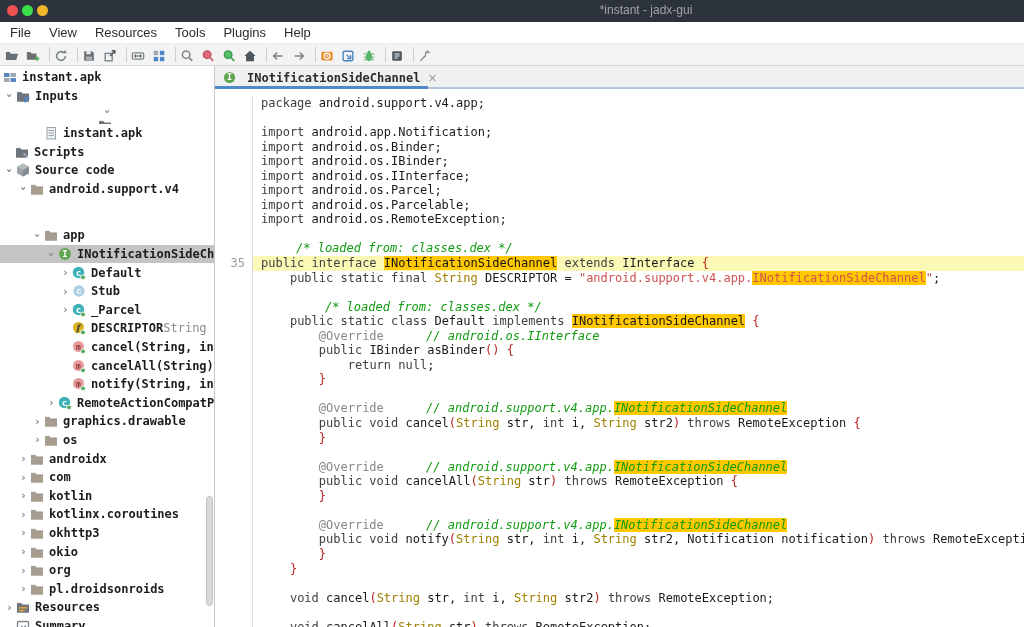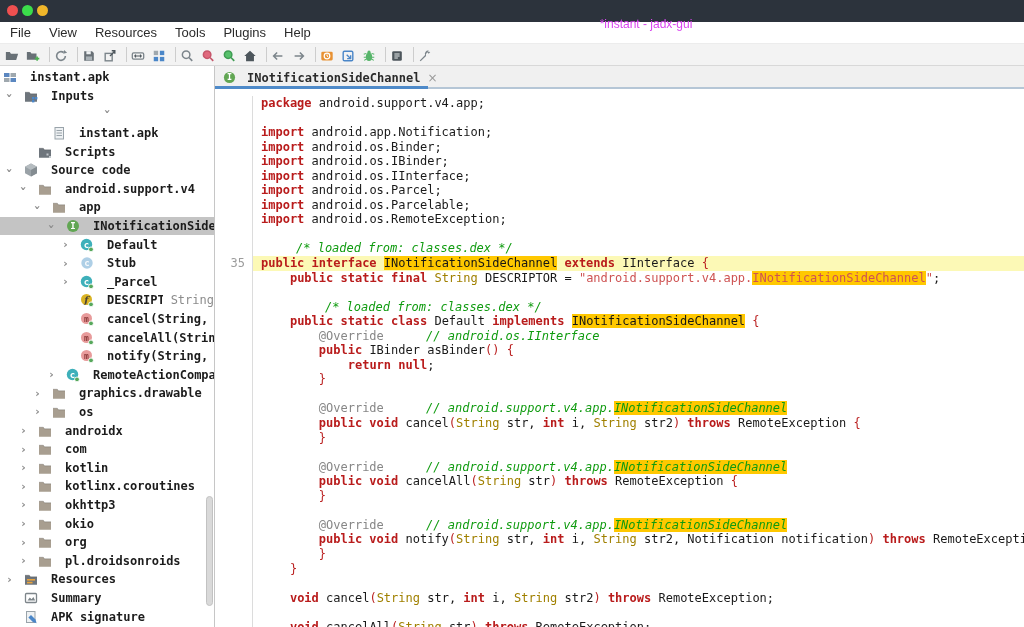--- a/index.html
+++ b/index.html
@@ -4,42 +4,42 @@
 <style>
   * { margin:0; padding:0; box-sizing:border-box; }
   html,body { background:#555; }
   .window { width:1024px; height:627px; position:relative; background:#fff;
             font-family:"DejaVu Sans Mono", monospace; overflow:hidden; }
 
   
   .titlebar { height:22px; background:#2c333c; position:relative; }
   .traffic { position:absolute; top:5px; left:7px; display:flex; gap:4px; }
   .dot { width:11px; height:11px; border-radius:50%; }
-  .win-title { position:absolute; top:17px; left:646px; transform:translateX(-50%);
-               color:#d946ef; font:12px "Liberation Sans", sans-serif; white-space:nowrap; }
+  .win-title { position:absolute; top:3px; left:646px; transform:translateX(-50%);
+               color:#a3a3a3; font:12px "Liberation Sans", sans-serif; white-space:nowrap; }
 
   
   .menubar { height:22px; background:#ffffff; display:flex; align-items:center;
              padding-left:1px; border-bottom:1px solid #ececec; }
   .menu-item { font:13px "Liberation Sans", sans-serif; color:#2b2b2b; padding:0 9px; cursor:default; }
 
   
   .toolbar { height:22px; background:#f3f3f3; display:flex; align-items:center;
              padding-left:4px; border-bottom:1px solid #d8d8d8; }
   .tbtn { width:21px; height:20px; display:flex; align-items:center; justify-content:center; }
   .tsep { width:1px; height:15px; background:#cdcdcd; margin:0 3px; }
 
   
   .content { position:absolute; top:66px; left:0; right:0; bottom:0; display:flex; }
 
   
   .tree { width:215px; flex:0 0 215px; border-right:1px solid #c6c6c6; background:#fff;
           overflow:hidden; position:relative; padding-top:2px; }
   .tree-row { height:18.6px; display:flex; align-items:center; white-space:nowrap;
-              font:bold 12px "DejaVu Sans Mono", monospace; color:#1c1c1c; overflow:hidden;gap:8px; }
+              font:bold 12px "DejaVu Sans Mono", monospace; color:#1c1c1c; overflow:hidden; }
   .tree-row.selected { background:#c4c4c4; }
   .chev { width:13px; flex:0 0 13px; text-align:center; color:#8a8a8a;
           font:bold 11px "DejaVu Sans", sans-serif; }
   .chev.open { transform:rotate(90deg); }
   .ticon { width:14px; height:14px; flex:0 0 14px; margin-right:5px; display:inline-flex; }
   .tlabel { overflow:hidden; }
   .tsuffix { color:#8c8c8c; font-weight:normal; }
   .tree-scrollbar { position:absolute; right:1px; top:430px; width:7px; height:110px;
                     background:#d9d9d9; border-radius:4px; border:1px solid #c2c2c2; }
 
@@ -53,21 +53,21 @@
   .tab-label { font:bold 12px "DejaVu Sans Mono", monospace; color:#2b2b2b; }
   .tab-close { color:#9a9a9a; font:12px "DejaVu Sans", sans-serif; padding-left:2px; }
 
   .editor-body { position:absolute; top:23px; left:0; right:0; bottom:0; padding-top:7px; background:#fff; }
   .code-row { display:flex; height:14.55px; line-height:14.55px;
               font:12px "DejaVu Sans Mono", monospace; white-space:pre; }
   .gutter { width:38px; flex:0 0 38px; text-align:right; padding-right:7px; color:#9c9c9c;
             background:#fff; border-right:1px solid #dcdcdc; }
   .codeln { flex:1; padding-left:8px; color:#1a1a1a; }
   .code-row.current .codeln { background:#fcf9b6; }
-  .kw  { color:#b91c1c; font-weight:bold; }
+  .kw  { color:#404040; font-weight:normal; }
   .typ { color:#a08000; }
   .str { color:#ce5353; }
   .com { color:#0f9b0f; font-style:italic;margin-left:35px; }
   .ann { color:#878787; }
   .sep { color:#bb2222; }
   .pln { color:#1a1a1a; }
   .hl    { background:#ffc800; color:#151515; }
   .hlstr { background:#ffc800; color:#ce5353; }
   .hlcom { background:#ffc800; color:#0f9b0f; font-style:italic; }
 </style>
@@ -292,21 +292,21 @@
           <span class="ticon">
             <svg width="14" height="14" viewBox="0 0 14 14">
               <rect x="3" y="1.5" width="8.5" height="11.5" fill="#eef1f3" stroke="#99a3aa"></rect>
               <rect x="4.5" y="4" width="5.5" height="1" fill="#99a3aa"></rect>
               <rect x="4.5" y="6.5" width="5.5" height="1" fill="#99a3aa"></rect>
               <rect x="4.5" y="9" width="5.5" height="1" fill="#99a3aa"></rect>
             </svg>
           </span>
           <span class="tlabel">instant.apk</span>
         </div>
-        <div class="tree-row" style="padding-left: 17px;">
+        <div class="tree-row" style="padding-left: 2px;">
           <span class="chev"></span>
           <span class="ticon">
             <svg width="14" height="14" viewBox="0 0 14 14">
               <path d="M1 3.2h4.3l1.2 1.6H13v8H1z" fill="#6e757c"></path>
               <path d="M1 3.2h4.3l1.2 1.6H13" fill="none" stroke="rgba(0,0,0,0.18)"></path>
               <rect x="8.5" y="8.5" width="2" height="2" fill="#c2c8cc"></rect>
               <rect x="11" y="11" width="2" height="2" fill="#c2c8cc"></rect>
             </svg>
           </span>
           <span class="tlabel">Scripts</span>
@@ -325,21 +325,21 @@
         <div class="tree-row" style="padding-left: 17px;">
           <span class="chev open">›</span>
           <span class="ticon">
             <svg width="14" height="14" viewBox="0 0 14 14">
               <path d="M1 3.2h4.3l1.2 1.6H13v8H1z" fill="#a89e90"></path>
               <path d="M1 3.2h4.3l1.2 1.6H13" fill="none" stroke="rgba(0,0,0,0.18)"></path>
             </svg>
           </span>
           <span class="tlabel">android.support.v4</span>
         </div>
-        <div class="tree-row" style="padding-left: 31px;">
+        <div class="tree-row" style="padding-left: 31px; margin-top: 28px;">
           <span class="chev open">›</span>
           <span class="ticon">
             <svg width="14" height="14" viewBox="0 0 14 14">
               <path d="M1 3.2h4.3l1.2 1.6H13v8H1z" fill="#a89e90"></path>
               <path d="M1 3.2h4.3l1.2 1.6H13" fill="none" stroke="rgba(0,0,0,0.18)"></path>
             </svg>
           </span>
           <span class="tlabel">app</span>
         </div>
         <div class="tree-row selected" style="padding-left: 45px;">

